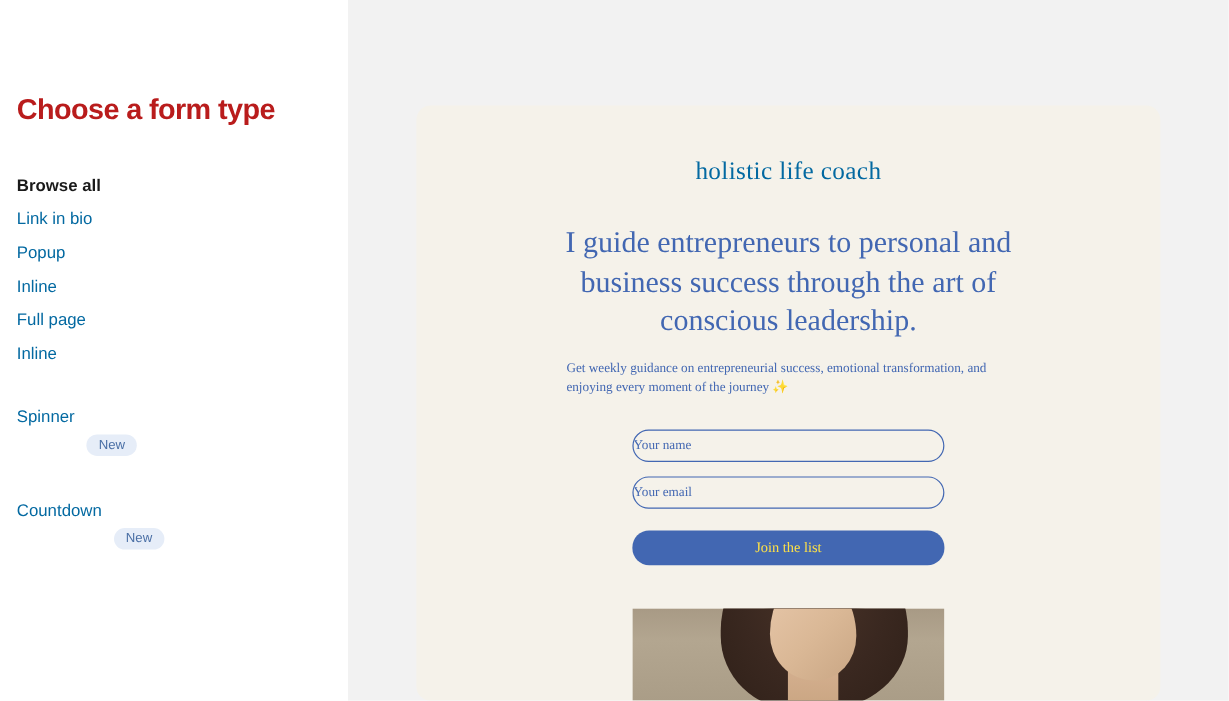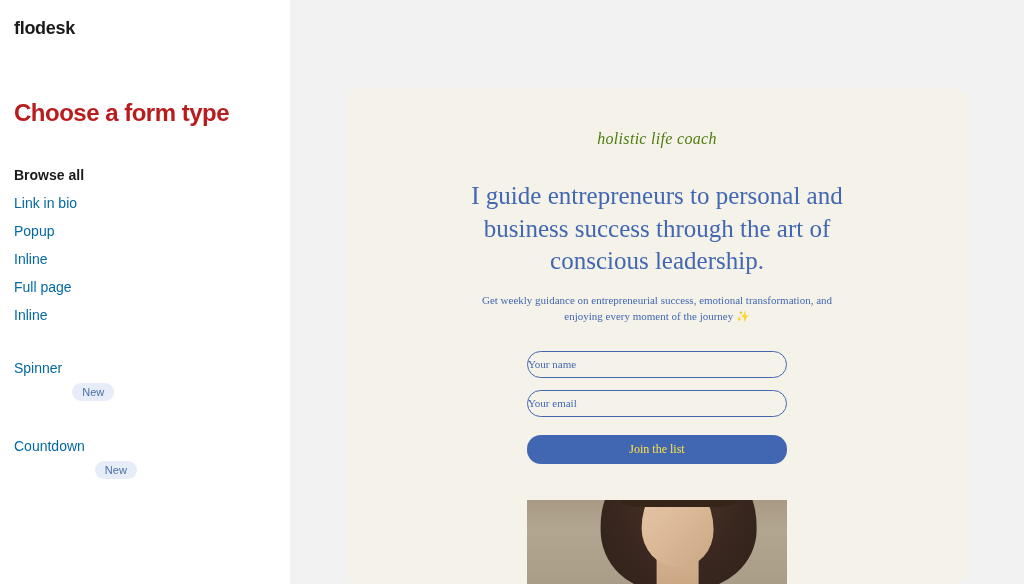--- a/index.html
+++ b/index.html
@@ -87,42 +87,40 @@
       background: #f5f2ea;
       border-radius: 12px;
       padding: 42px 0 0 0;
       display: flex;
       flex-direction: column;
       align-items: center;
     }
     
     .preview-subtitle {
       font-family: Georgia, 'Times New Roman', serif;
-      font-style: italic;
-      font-size: 16px;
-      color: #4d7c0f;
+      font-size: 21px;
+      color: #0369a1;
       letter-spacing: 0.3px;
     }
     
     .preview-headline {
       font-family: Georgia, 'Times New Roman', serif;
       font-size: 25px;
       color: #4267b2;
       text-align: center;
       margin-top: 32px;
       line-height: 1.3;
       max-width: 410px;
       font-weight: 400;
     }
     
     .preview-description {
       font-family: Georgia, 'Times New Roman', serif;
       font-size: 11px;
       color: #4267b2;
-      text-align: center;
       margin-top: 14px;
       line-height: 1.5;
       max-width: 370px;
     }
     
     .form-inputs {
       margin-top: 26px;
       display: flex;
       flex-direction: column;
       gap: 12px;
@@ -219,21 +217,20 @@
       width: 116px;
       height: 55px;
       background: linear-gradient(180deg, #3f2c20 0%, #352418 100%);
       border-radius: 50% 50% 20% 20% / 90% 90% 10% 10%;
     }
   </style>
 </head>
 <body>
 
 <aside class="sidebar">
-  <div class="logo">flodesk</div>
   <h1 class="page-title">Choose a form type</h1>
 
   <nav class="form-types">
     <div class="form-type-item active">
       <span class="form-type-label">Browse all</span>
     </div>
     <div class="form-type-item">
       <span class="form-type-label">Link in bio</span>
     </div>
     <div class="form-type-item">

